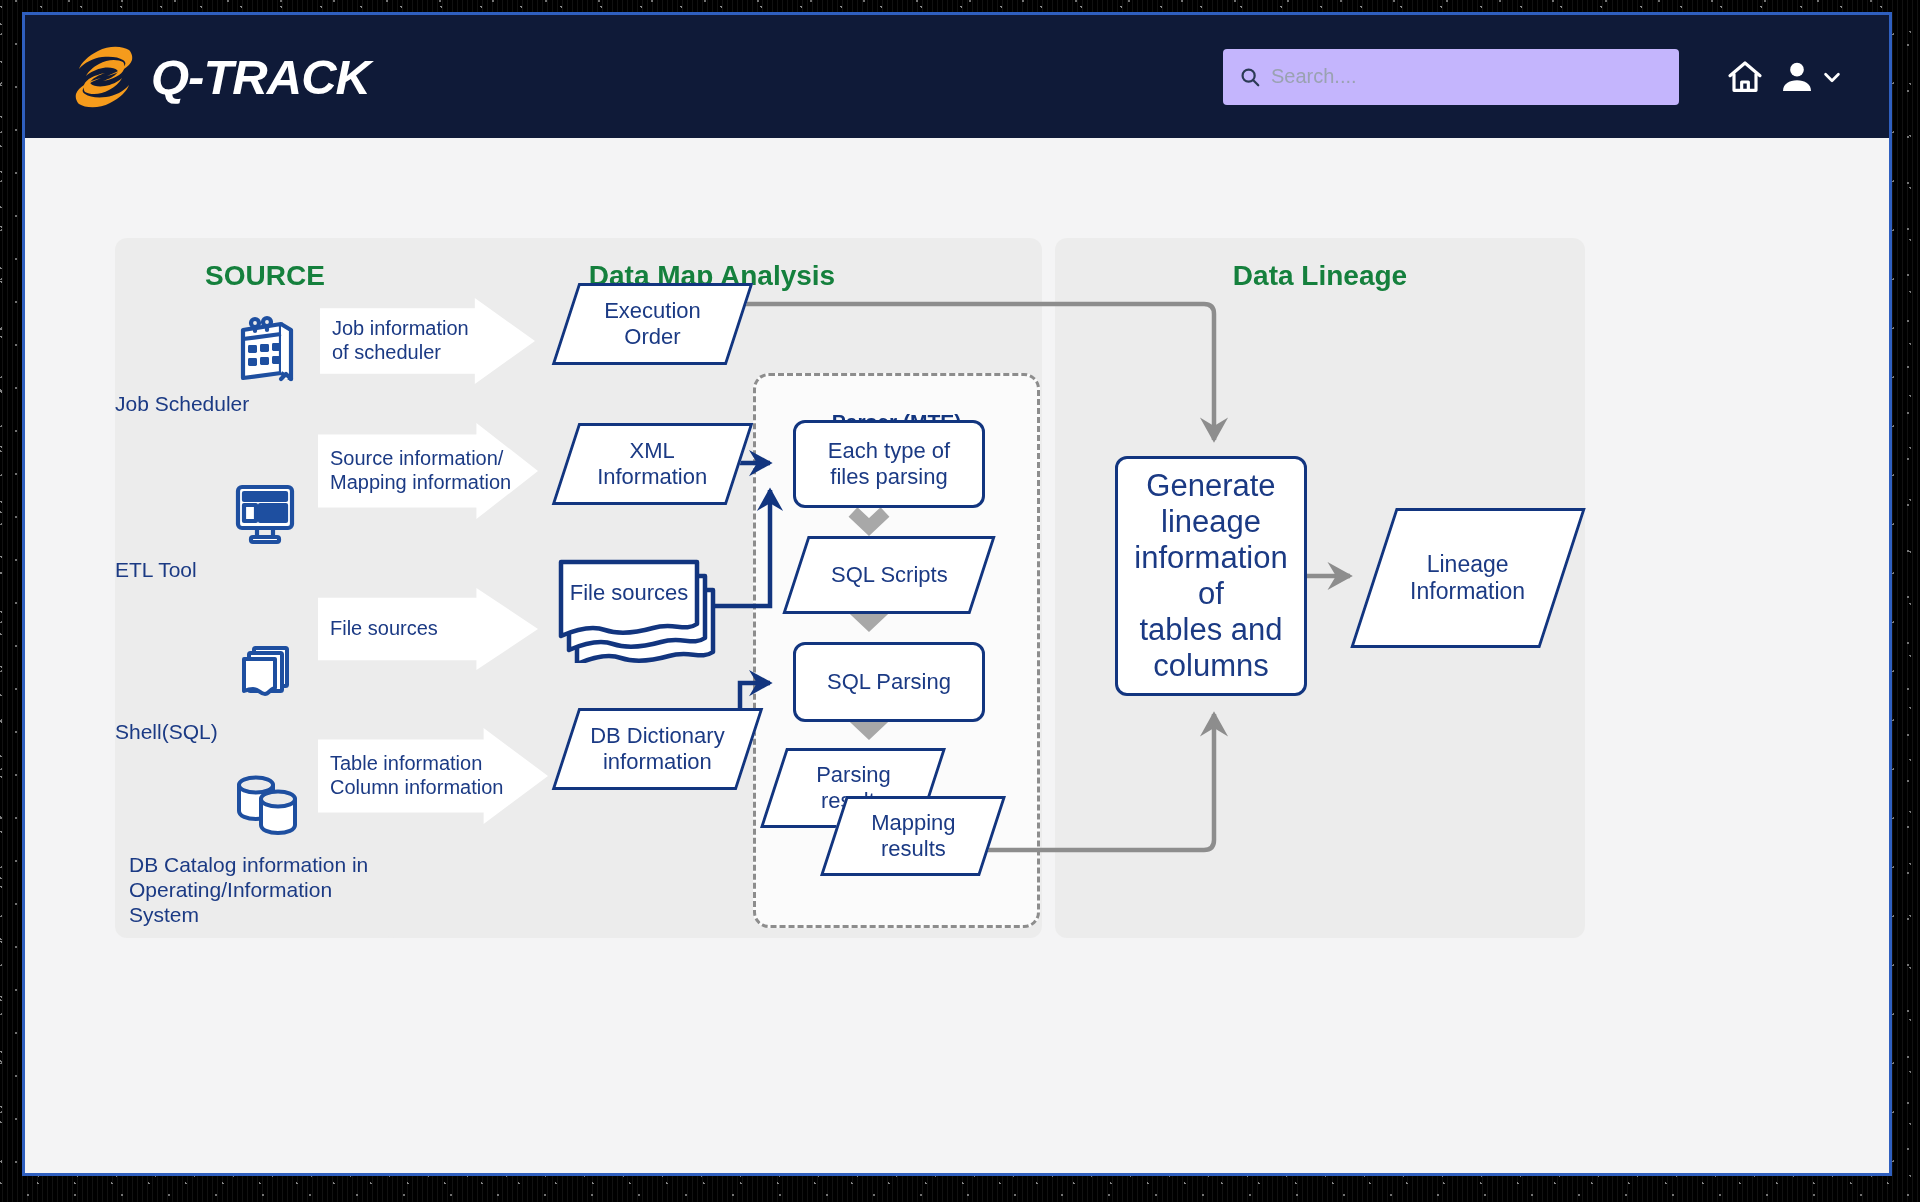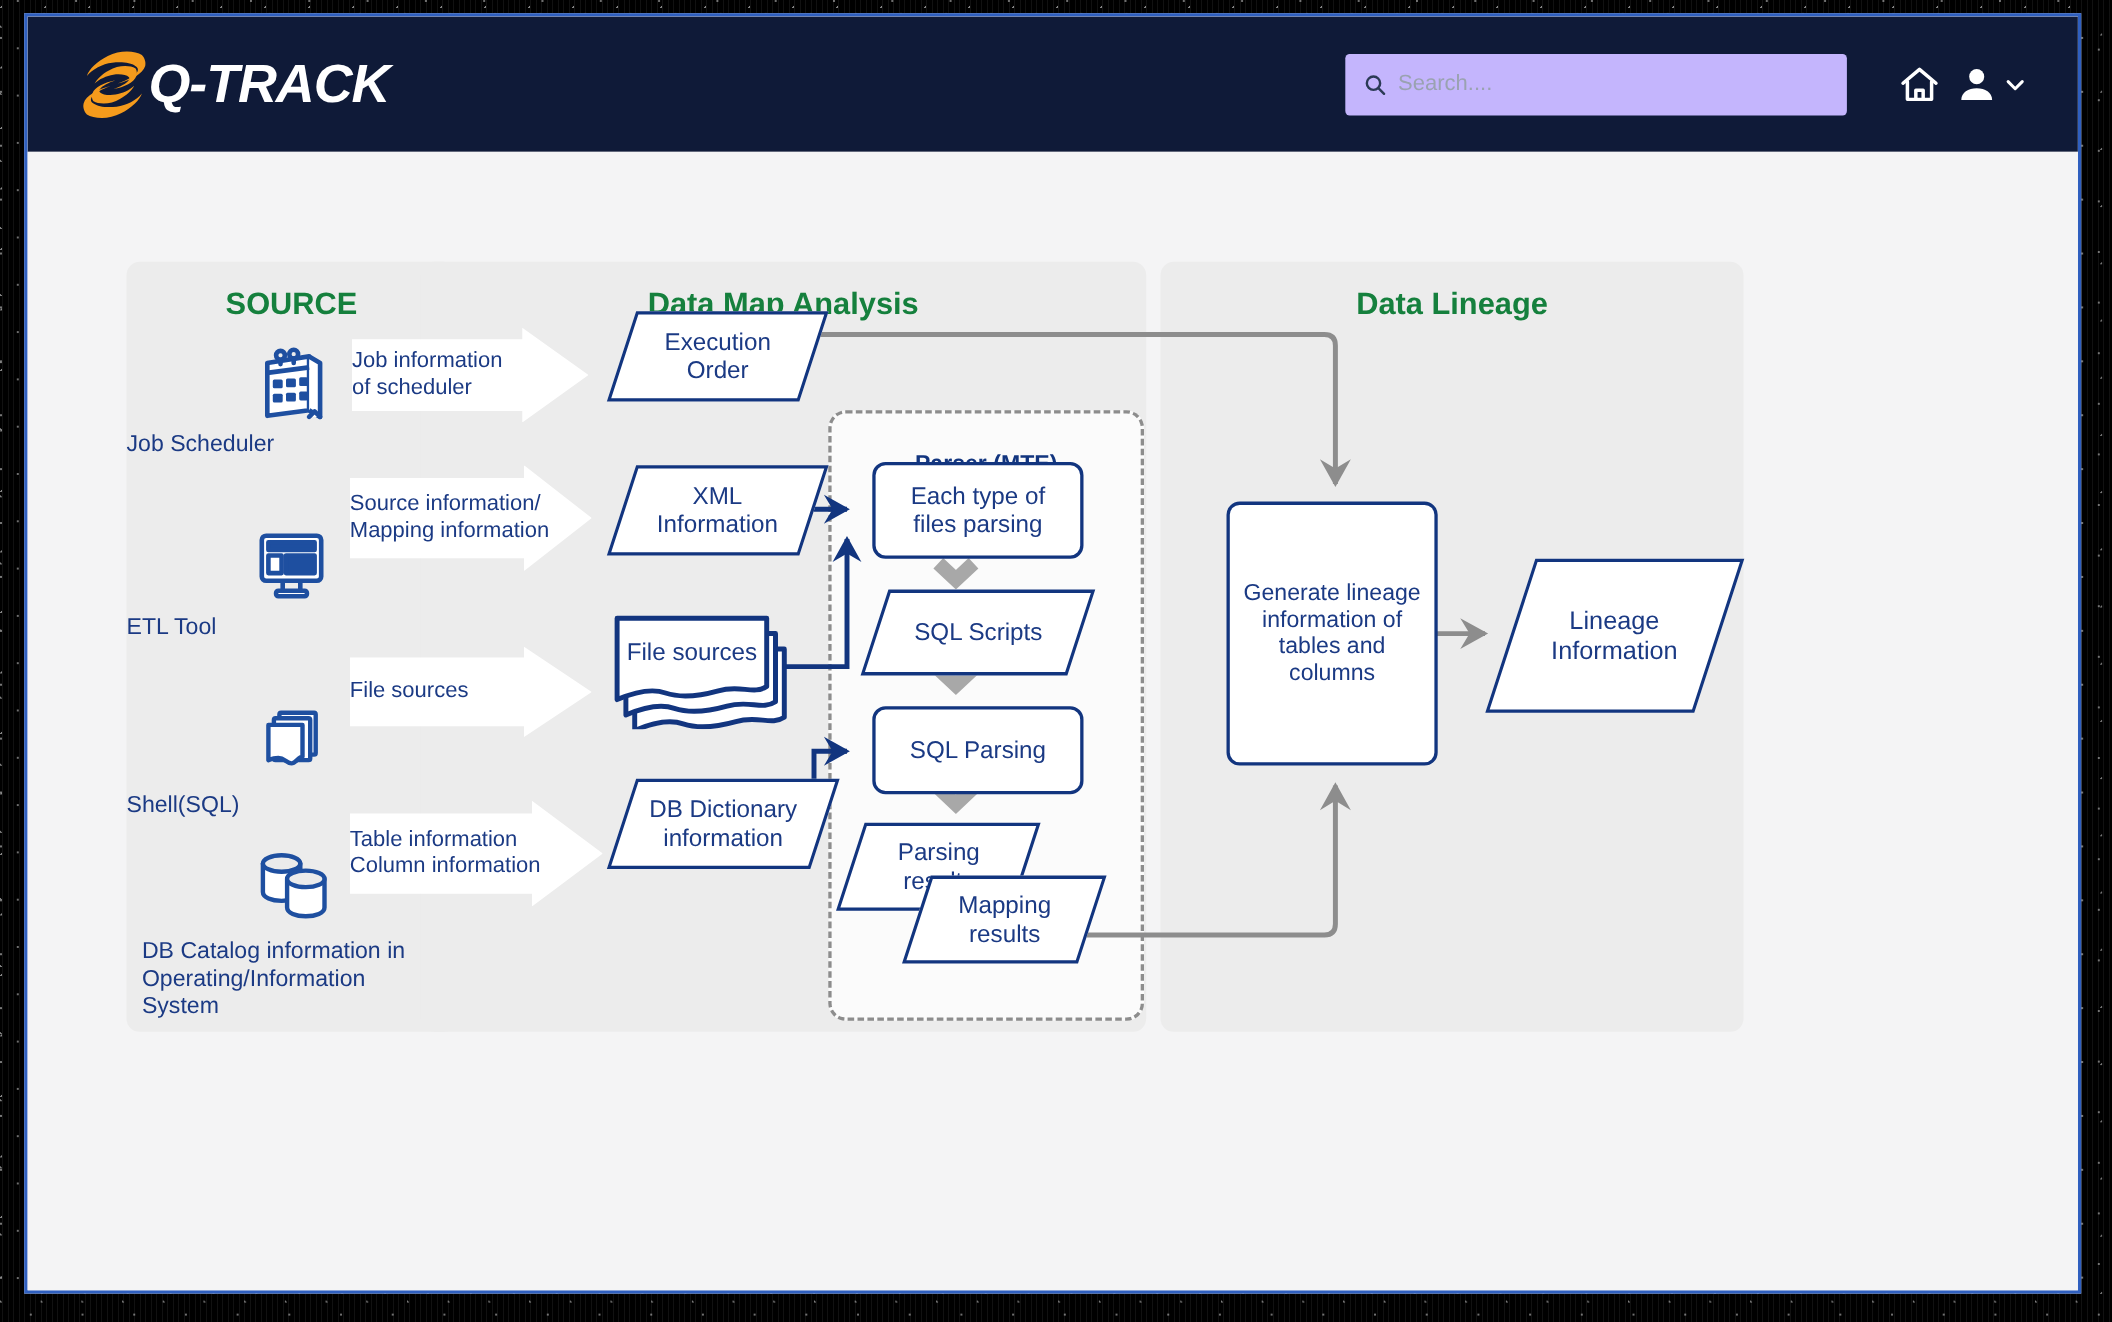--- a/index.html
+++ b/index.html
@@ -33,21 +33,21 @@
 
   
   #topbar{
     position:absolute; left:0; top:0; width:100%; height:123px;
     background:#0f1a38; display:flex; align-items:center;
   }
   #brand{ display:flex; align-items:center; margin-left:48px; }
   #logo-mark{ width:62px; height:66px; }
   #brand-title{
     color:#ffffff; font-size:49px; font-weight:bold; font-style:italic;
-    letter-spacing:-1px; 
+    letter-spacing:-1px; margin-left:16px;
   }
   #nav-right{ margin-left:auto; display:flex; align-items:center; margin-right:46px; }
   #search-box{
     width:456px; height:56px; background:#c4b5fd; border-radius:4px;
     display:flex; align-items:center; padding:0 16px; margin-right:34px;
   }
   #search-icon{ width:22px;height:22px; flex:0 0 auto; margin-right:10px; }
   #search-input{
     border:0; outline:0; width:100%; font-size:20px; color:#555;
     font-family:"Liberation Sans", sans-serif; background:transparent;
@@ -68,21 +68,21 @@
   #panel-dl{    left:1030px; top:100px; width:530px; height:700px; }
 
   
   .src-item{ position:absolute; width:100%; text-align:left; }
   .src-label{ color:#1b3a84; font-size:21px; line-height:1.18; margin-top:6px; }
   .src-ico{ display:block; margin:0 auto; }
 
   
   .arrowlbl{
     position:absolute; background:#ffffff; display:flex; align-items:center;
-    color:#1b3a84; font-size:20px; line-height:1.18; 
+    color:#1b3a84; font-size:20px; line-height:1.18; padding-left:12px;
     clip-path: polygon(0 12%, 72% 12%, 72% 0, 100% 50%, 72% 100%, 72% 88%, 0 88%);
   }
 
   
   .shape{ position:absolute; }
   .para{
     background:#fff; border:3px solid #12357f;
     display:flex; align-items:center; justify-content:center;
     text-align:center; color:#1b3a84; line-height:1.16;
     transform: skewX(-18deg);
@@ -309,21 +309,21 @@
     <div class="shape para" style="left:748px; top:610px; width:160px; height:80px; font-size:22px;">
       <span style="white-space:pre-line;">Parsing
 results</span>
     </div>
 
     <div class="shape para" style="left:808px; top:658px; width:160px; height:80px; font-size:22px; z-index:3;">
       <span style="white-space:pre-line;">Mapping
 results</span>
     </div>
 
-    <div class="shape rbox" style="left:1090px; top:318px; width:192px; height:240px; font-size:21px;">
+    <div class="shape rbox" style="left:1090px; top:318px; width:192px; height:240px; font-size:31px;">
       <span style="white-space:pre-line;">Generate lineage
 information of
 tables and
 columns</span>
     </div>
 
     <div class="shape para" style="left:1348px; top:370px; width:190px; height:140px; font-size:23px;">
       <span style="white-space:pre-line;">Lineage
 Information</span>
     </div>

